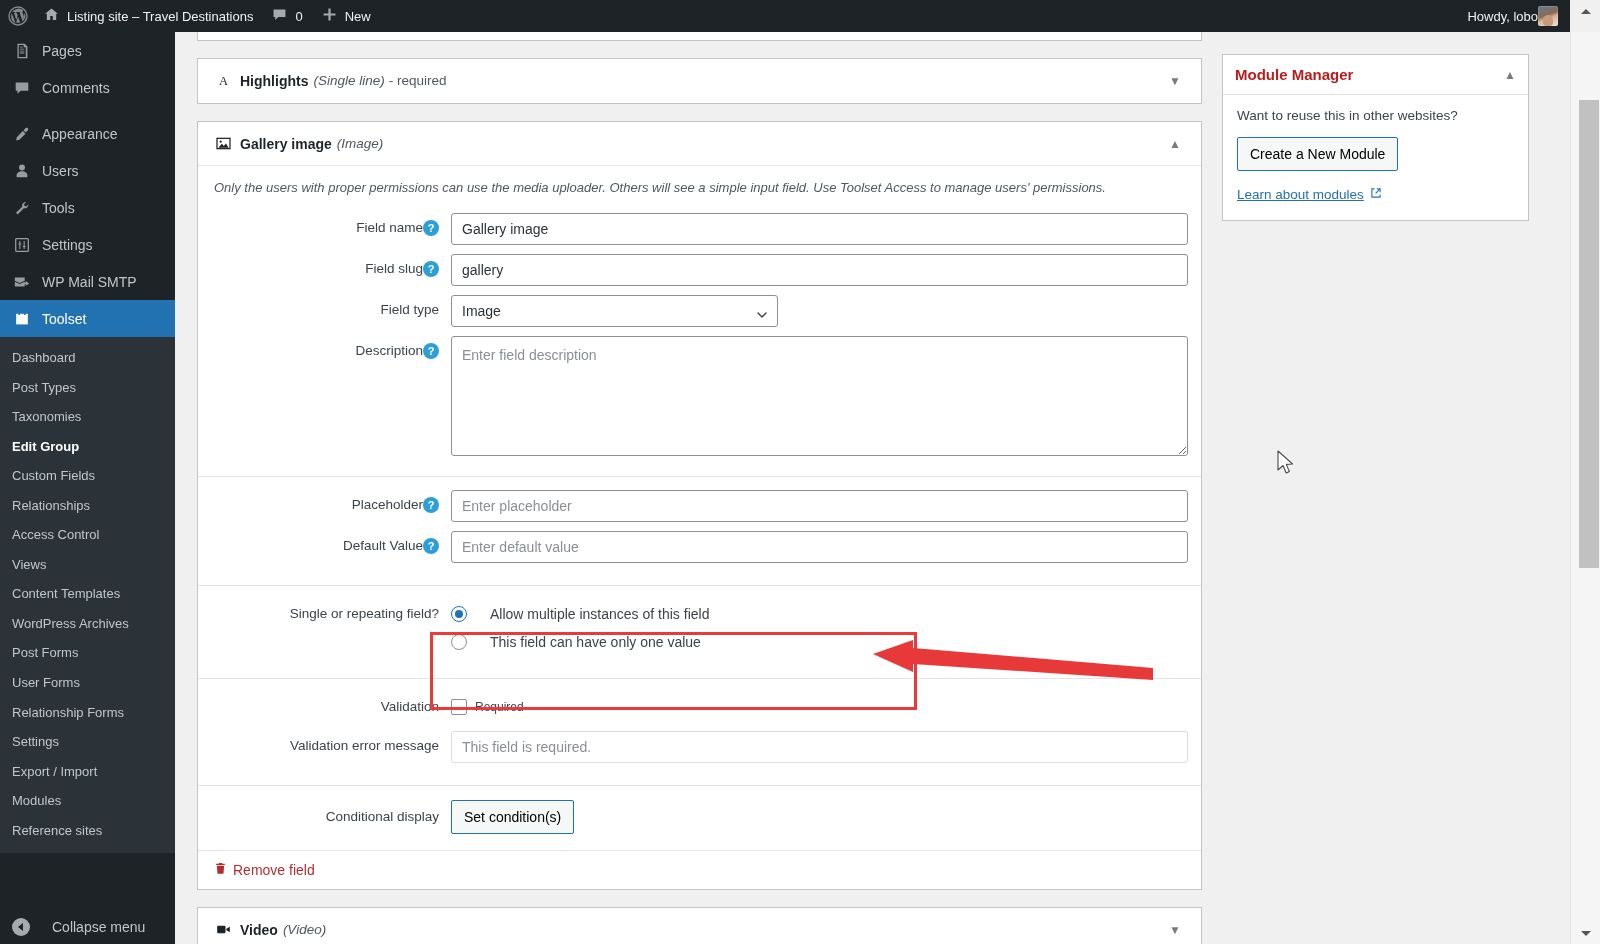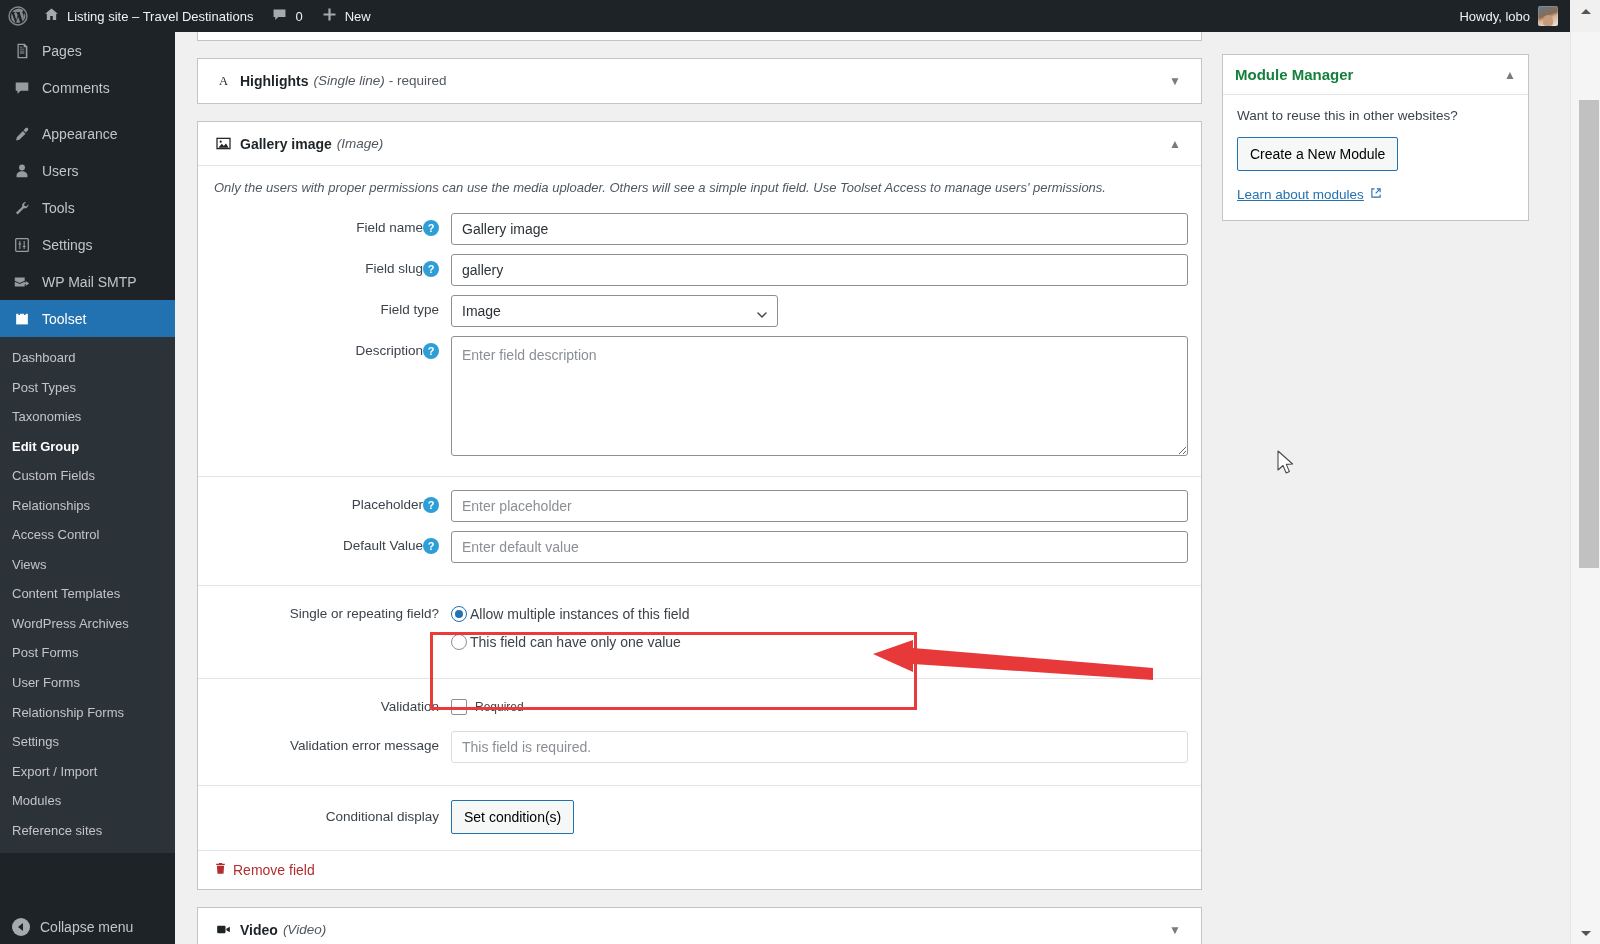--- a/index.html
+++ b/index.html
@@ -18,21 +18,21 @@
   
   .adminbar {
     position: absolute; top: 0; left: 0; width: 1570px; height: 32px;
     background: #1d2327; color: #f0f0f1;
     display: flex; align-items: center;
     font-size: 13px; z-index: 40;
   }
   .ab-item { display: flex; align-items: center; height: 32px; padding: 0 9px; color: #f0f0f1; gap: 7px; white-space: nowrap; }
   .ab-item.logo { padding-left: 8px; padding-right: 6px; }
   .ab-spacer { flex: 1 1 auto; }
-  .ab-right { display: flex; align-items: center; height: 32px; padding-right: 12px; gap: 8px; }
+  .ab-right { display: flex; align-items: center; height: 32px; padding-right: 12px; gap: 0; }
   .ab-avatar {
     width: 20px; height: 20px; border-radius: 2px; overflow: hidden;
     background: linear-gradient(160deg,#5d7c96 0%,#8a6b52 45%,#d8b49a 60%,#efe4d6 100%);
     box-shadow: inset 0 0 0 1px rgba(255,255,255,.15);
     position: relative;
   }
   .ab-avatar::after{
     content:""; position:absolute; left:5px; top:9px; width:10px; height:11px;
     border-radius:50% 50% 35% 35%; background:#c59b7c;
   }
@@ -64,21 +64,21 @@
     border-right: 8px solid #f0f0f1;
   }
   .submenu { background: #2c3338; padding: 6px 0 8px 0; }
   .submenu .sub-item {
     display: block; padding: 6px 0 6px 12px; font-size: 13px; color: #c3c4c7;
     line-height: 1.35; white-space: nowrap;
   }
   .submenu .sub-item.active { color: #fff; font-weight: bold; }
   .collapse {
     position: absolute; left: 0; bottom: 0; width: 175px; height: 34px;
-    display: flex; align-items: center; gap: 10px; padding-left: 12px;
+    display: flex; align-items: center; gap: 22px; padding-left: 12px;
     background: #1d2327; color: #c3c4c7; font-size: 14px;
   }
   .collapse .c-icon {
     width: 18px; height: 18px; border-radius: 50%; background: #a7aaad;
     display: flex; align-items: center; justify-content: center;
   }
   .collapse .c-icon span {
     width: 0; height: 0; border-top: 4px solid transparent; border-bottom: 4px solid transparent;
     border-right: 5px solid #1d2327; margin-right: 2px;
   }
@@ -137,21 +137,21 @@
     -webkit-appearance: none; appearance: none;
     font-family: "Liberation Sans", sans-serif;
   }
   .sel-wrap { position: relative; display: inline-block; }
   .sel-wrap .chev {
     position: absolute; right: 11px; top: 11px; width: 10px; height: 6px; pointer-events: none;
   }
   .divider { border-top: 1px solid #e2e4e7; margin: 8px 0 0 0; }
 
   .hl-row { position: relative; padding: 14px 16px 14px 16px; }
-  .radio-line { display: flex; align-items: center; gap: 3px; height: 28px; }
+  .radio-line { display: flex; align-items: center; gap: 23px; height: 28px; }
   .radio {
     width: 16px; height: 16px; border-radius: 50%; border: 1px solid #8c8f94;
     background: #fff; flex: 0 0 16px; position: relative;
   }
   .radio.on { border-color: #2271b1; }
   .radio.on::after {
     content: ""; position: absolute; left: 3px; top: 3px; width: 8px; height: 8px;
     border-radius: 50%; background: #2271b1;
   }
   .radio-label { font-size: 14px; color: #3c434a; }
@@ -172,21 +172,21 @@
     border-top: 1px solid #e2e4e7; padding: 11px 16px; display: flex; align-items: center;
   }
   .remove-link { display: flex; align-items: center; gap: 6px; color: #b32d2e; font-size: 14px; }
 
   
   .side-panel { background: #fff; border: 1px solid #c3c4c7; }
   .side-head {
     display: flex; align-items: center; height: 40px; padding: 0 12px;
     border-bottom: 1px solid #e2e4e7;
   }
-  .side-head .sh-title { font-size: 15px; font-weight: bold; color: #15803d; }
+  .side-head .sh-title { font-size: 15px; font-weight: bold; color: #b91c1c; }
   .side-head .sh-toggle { margin-left: auto; color: #787c82; font-size: 12px; }
   .side-body { padding: 13px 14px 18px 14px; }
   .side-body p { margin: 0 0 14px 0; font-size: 13.5px; color: #3c434a; }
   .link-ext { display: inline-flex; align-items: center; gap: 6px; color: #2271b1; font-size: 13.5px; text-decoration: underline; }
 
   
   .annot-box {
     position: absolute; left: 255px; top: 600px; width: 487px; height: 78px;
     border: 3px solid #ea3b3b; z-index: 20; pointer-events: none;
   }

